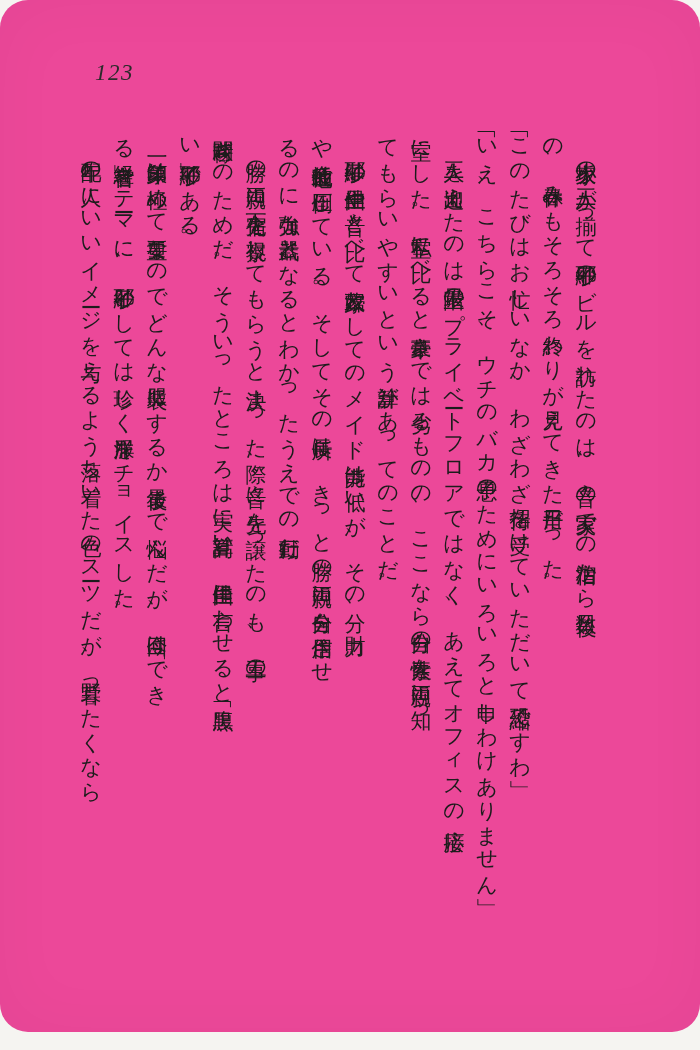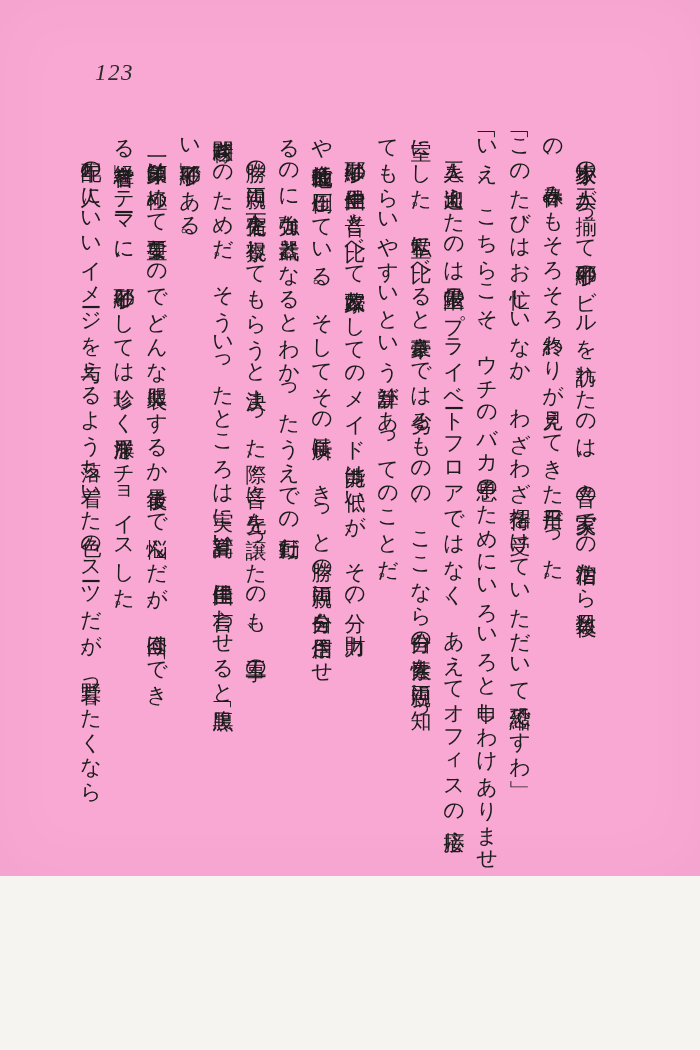--- a/index.html
+++ b/index.html
@@ -6,24 +6,25 @@
     margin: 0;
     padding: 0;
     width: 700px;
     height: 1050px;
     background: #f5f4f1;
     font-family: "Liberation Serif", "DejaVu Serif", serif;
   }
   .page {
     position: relative;
     width: 700px;
-    height: 876px;
+    height: 1032px;
     overflow: hidden;
-    background: #f9a8d4;
+    background: #ec4899;
     box-shadow: inset 0 0 70px rgba(0,0,0,0.035);
+    border-radius: 28px;
   }
   .page-number {
     position: absolute;
     left: 95px;
     top: 60px;
     font-style: italic;
     font-size: 23px;
     letter-spacing: 1.5px;
     color: #2b2b2b;
   }

